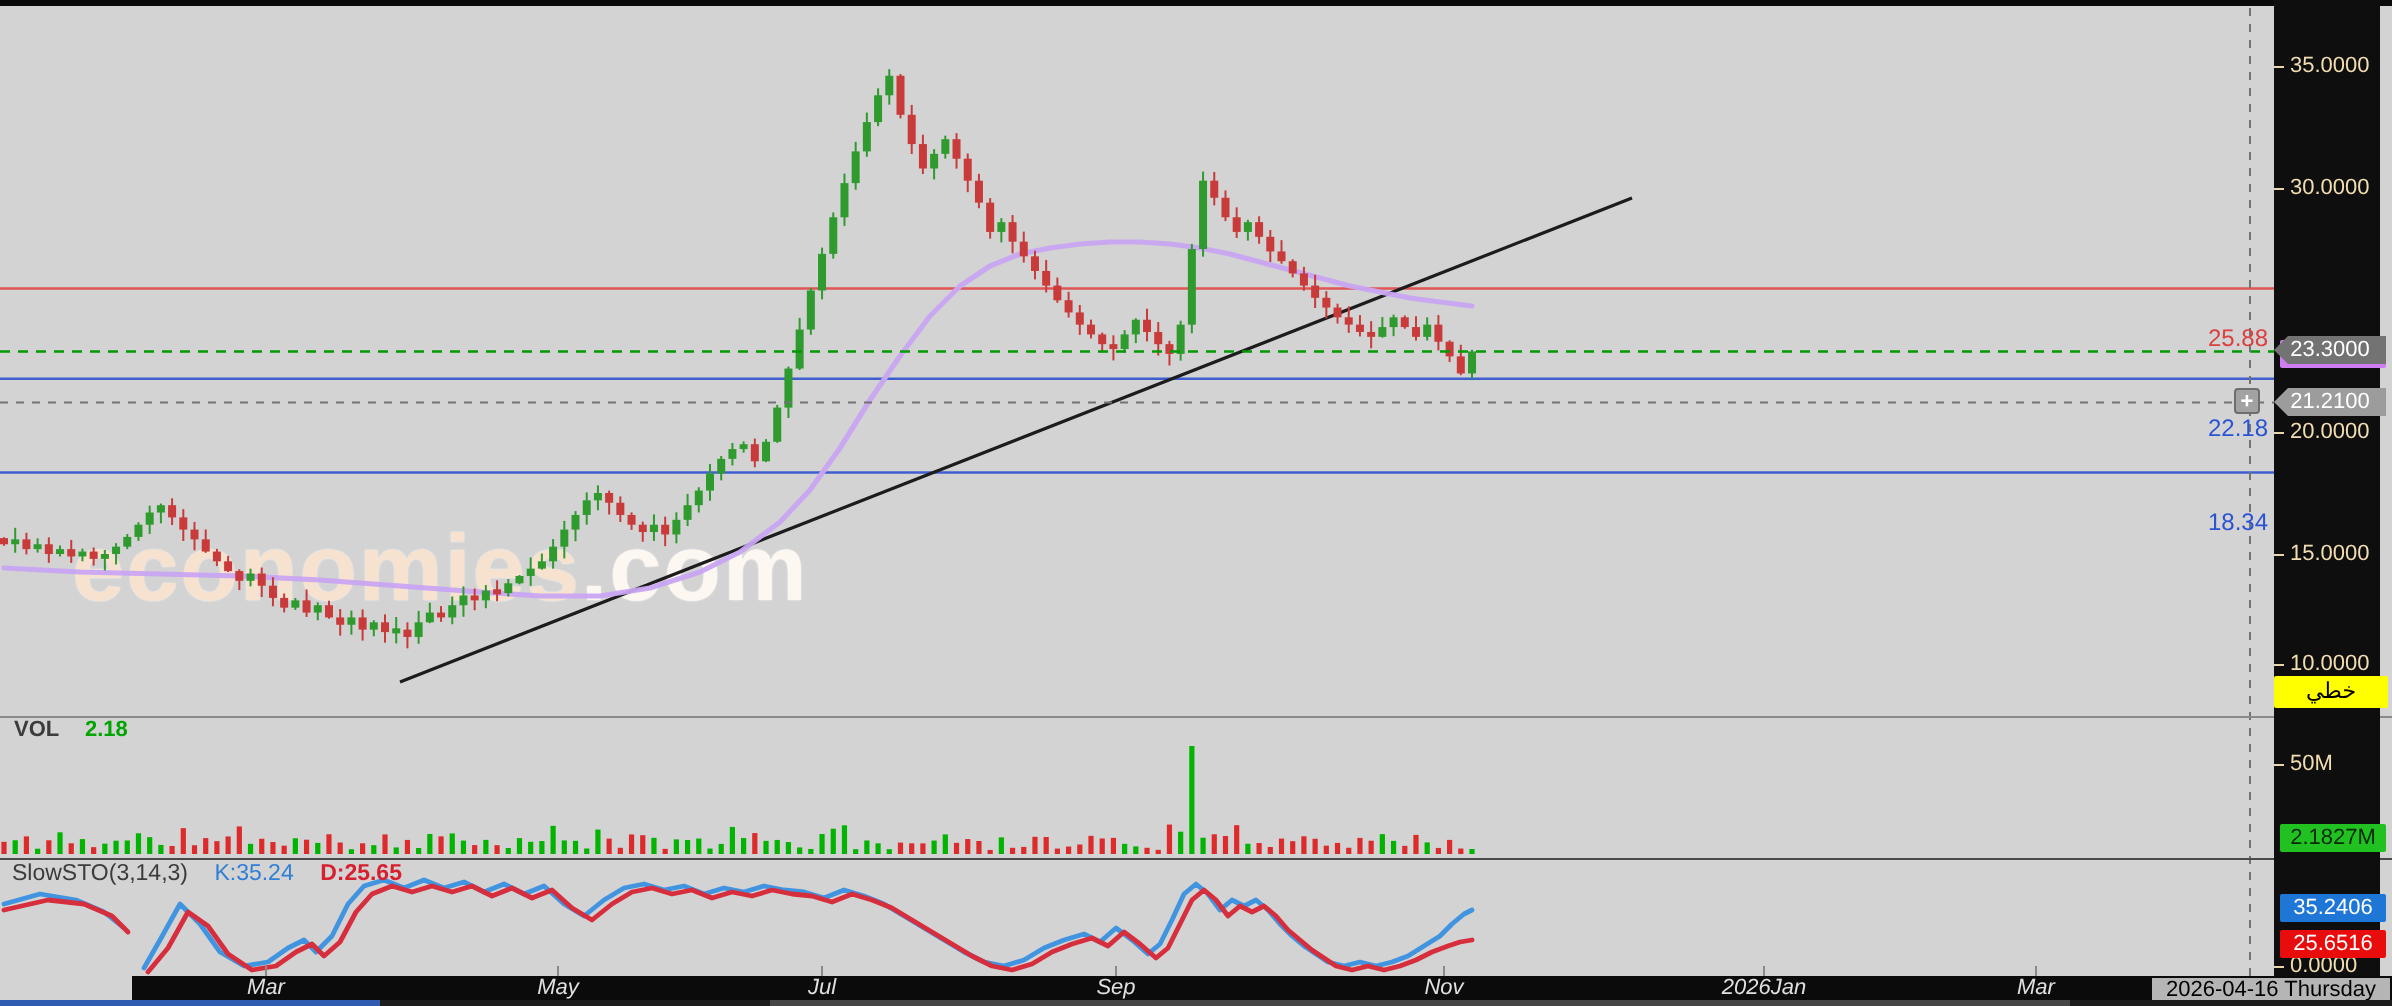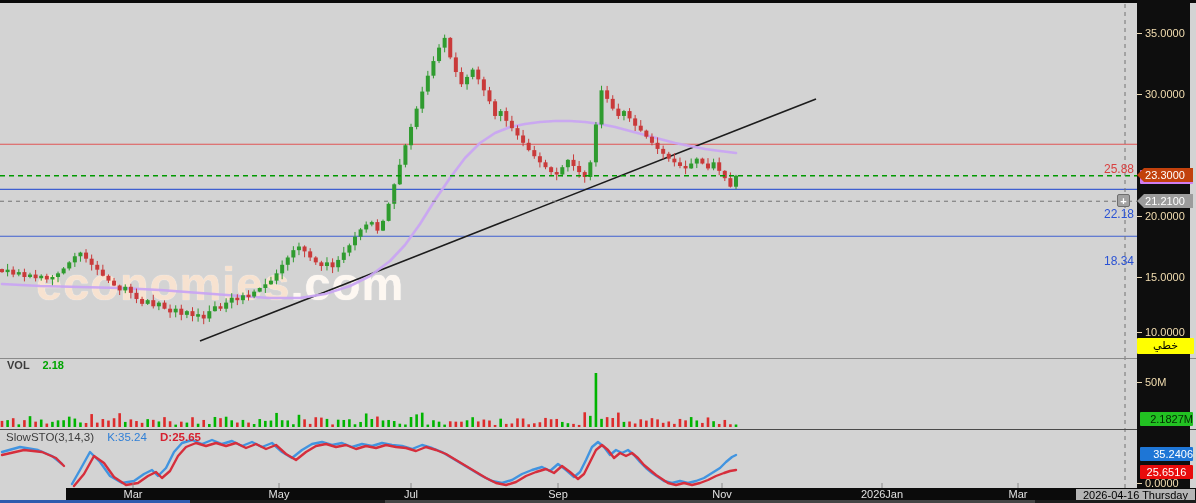--- a/index.html
+++ b/index.html
@@ -25,21 +25,21 @@
   .badge{position:absolute;left:3px;width:53px;height:14px;line-height:14px;font-size:11px;
     text-align:center;border-radius:1px;white-space:nowrap;}
   .badge.arrow{left:0;width:56px;clip-path:polygon(0 50%,7px 0,100% 0,100% 100%,7px 100%);
     border-radius:0;}
   .badge.wide{left:0;width:57px;height:16px;line-height:16px;font-family:"DejaVu Sans",sans-serif;}
   .plusbtn{position:absolute;left:1117px;top:194px;width:13px;height:13px;background:#a2a2a2;
     border:1px solid #6e6e6e;border-radius:2px;color:#fff;font-size:11px;font-weight:bold;
     line-height:12px;text-align:center;box-sizing:border-box;}
   .xbar{position:absolute;left:66px;top:488px;width:1130px;height:12px;background:#0b0b0b;}
   .month{position:absolute;top:0;height:12px;line-height:12px;font-size:11px;color:#e0e0e0;
-    transform:translateX(-50%);white-space:nowrap;}
+    transform:translateX(-50%);white-space:nowrap;font-style:italic;}
   .datebadge{position:absolute;left:1076px;top:489px;width:119px;height:25px;background:#b5b5b5;
     color:#000;font-size:11px;line-height:13px;text-align:center;white-space:nowrap;}
   .scroll-track{position:absolute;left:0;top:500px;width:1196px;height:3px;background:#1c1c1c;}
   .scroll-blue{position:absolute;left:0;top:500px;width:190px;height:3px;background:#2f5cae;}
   .scroll-thumb{position:absolute;left:385px;top:500px;width:650px;height:3px;background:#454545;}
 </style>
 </head>
 <body>
 
 <div class="screen">
@@ -498,25 +498,25 @@
       <div class="tick-label" style="top: 210px;">20.0000</div>
       <div class="tick-dash" style="top: 277px;"></div>
       <div class="tick-label" style="top: 271px;">15.0000</div>
       <div class="tick-dash" style="top: 332px;"></div>
       <div class="tick-label" style="top: 326px;">10.0000</div>
       <div class="tick-dash" style="top: 382px;"></div>
       <div class="tick-label" style="top: 376px;">50M</div>
       <div class="tick-dash" style="top: 483px;"></div>
       <div class="tick-label" style="top: 477px;">0.0000</div>
       <div class="badge" style="top: 146px; background: rgb(207, 125, 240); color: rgb(0, 0, 0); margin-top: 24px;">25.1396</div>
-      <div class="badge arrow" style="top: 168px; background: #c2410c; color: rgb(255, 255, 255);">23.3000</div>
+      <div class="badge arrow" style="top: 168px; background: #737373; color: rgb(255, 255, 255);">23.3000</div>
       <div class="badge arrow" style="top: 194px; background: rgb(156, 156, 156); color: rgb(255, 255, 255);">21.2100</div>
       <div class="badge wide" style="top: 338px; background: rgb(255, 255, 0); color: rgb(0, 0, 0);">خطي</div>
-      <div class="badge" style="top: 412px; background: rgb(34, 193, 34); color: rgb(0, 43, 0); text-align: right;">2.1827M</div>
-      <div class="badge" style="top: 447px; background: rgb(30, 118, 214); color: rgb(255, 255, 255); text-align: right;">35.2406</div>
+      <div class="badge" style="top: 412px; background: rgb(34, 193, 34); color: rgb(0, 43, 0);">2.1827M</div>
+      <div class="badge" style="top: 447px; background: rgb(30, 118, 214); color: rgb(255, 255, 255);">35.2406</div>
       <div class="badge" style="top: 465px; background: rgb(232, 12, 12); color: rgb(255, 255, 255);">25.6516</div>
     </div>
 
   <div class="xbar" id="xbar">
       <div class="month" style="left: 67px;">Mar</div>
       <div class="month" style="left: 213px;">May</div>
       <div class="month" style="left: 345px;">Jul</div>
       <div class="month" style="left: 492px;">Sep</div>
       <div class="month" style="left: 656px;">Nov</div>
       <div class="month" style="left: 816px;">2026Jan</div>

